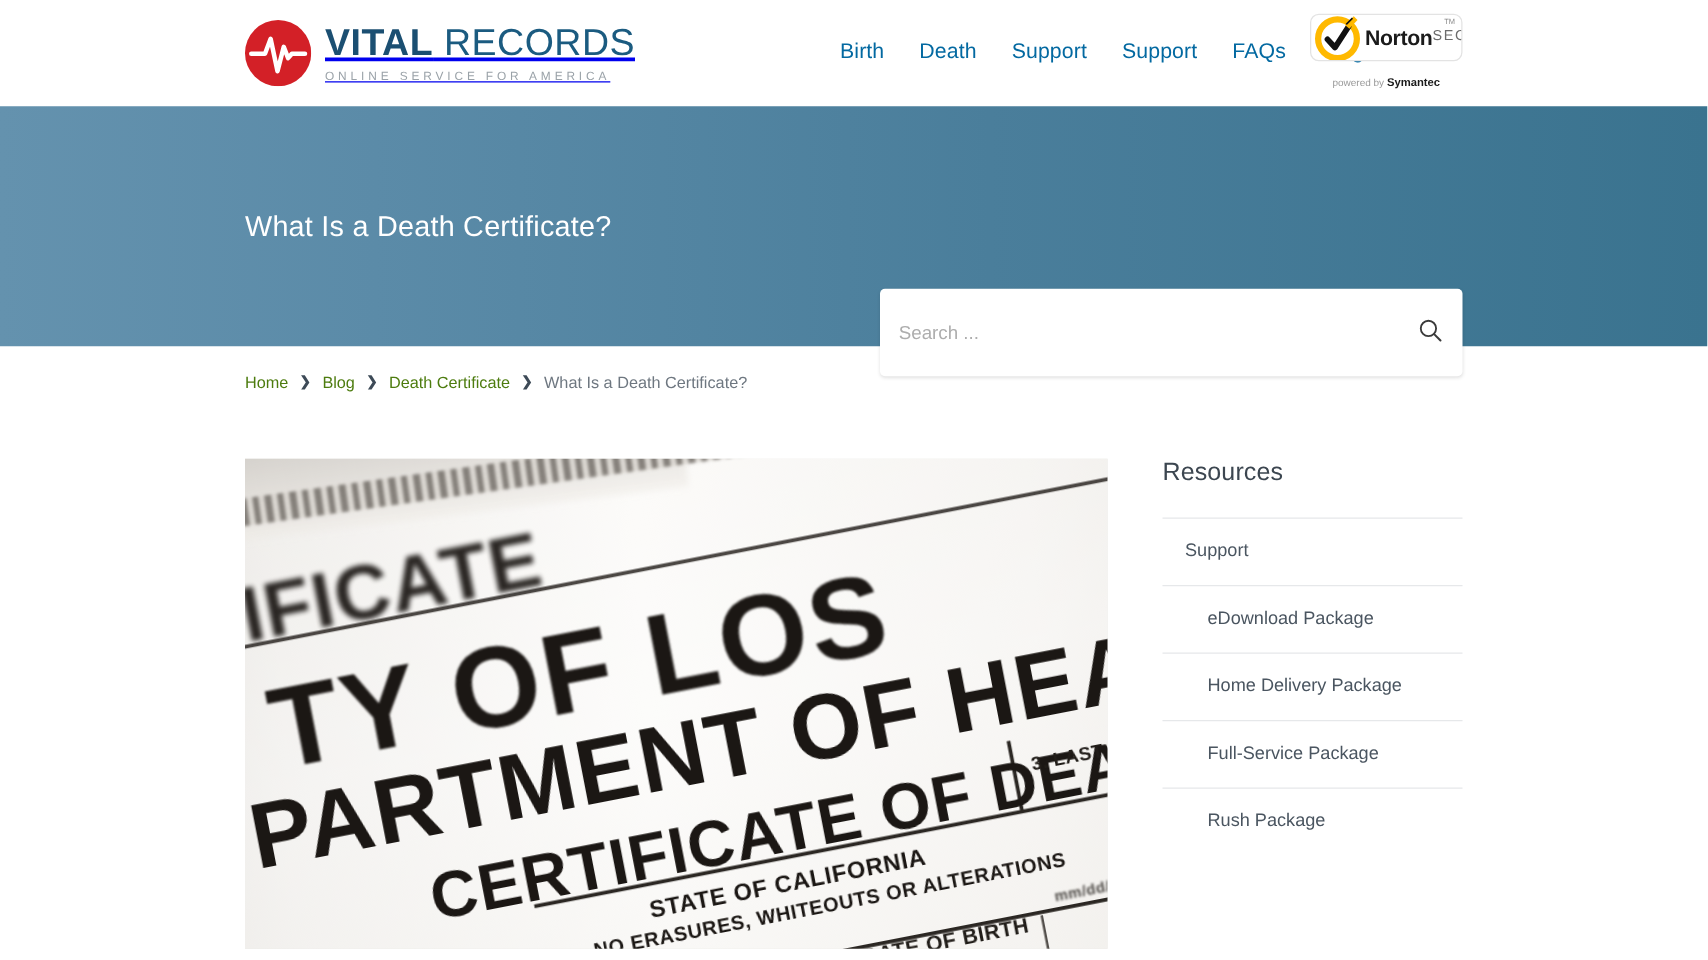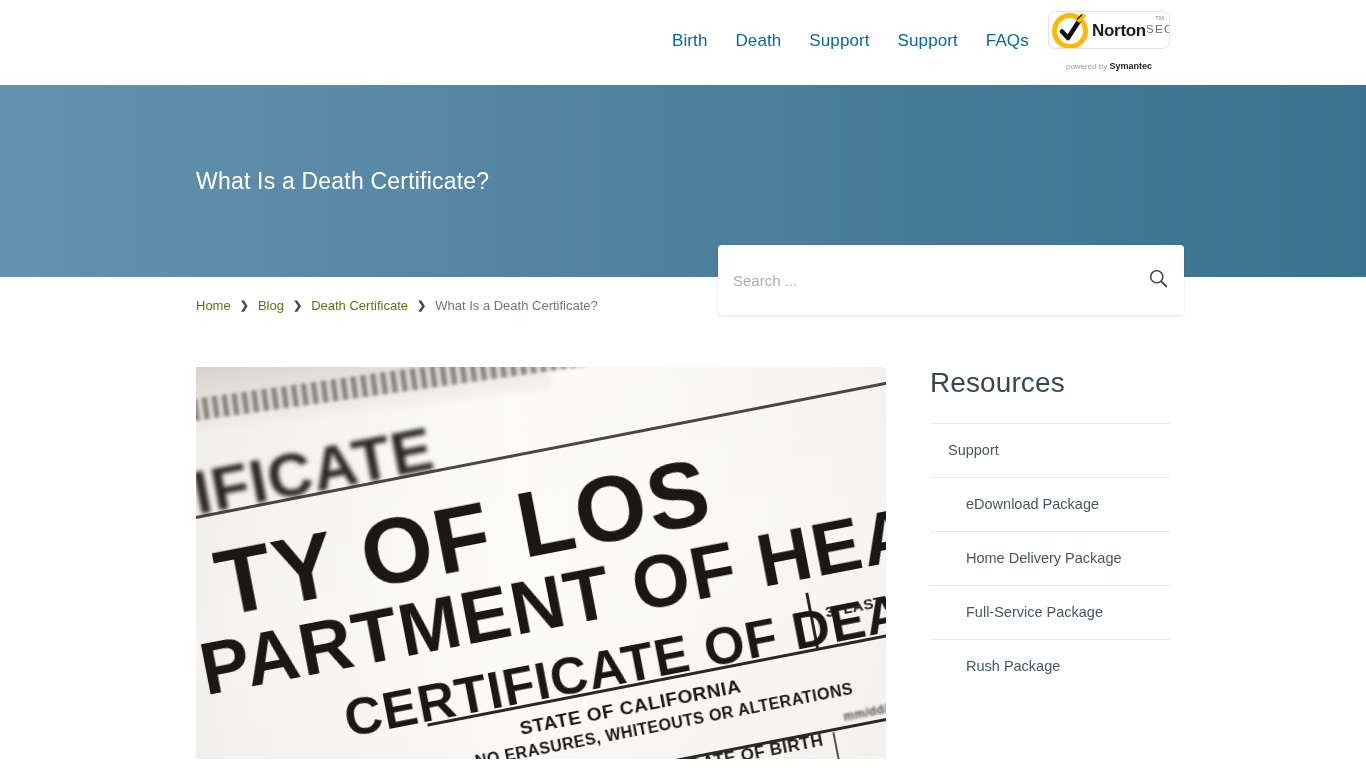--- a/index.html
+++ b/index.html
@@ -63,26 +63,25 @@
     height:192px;
     background:linear-gradient(90deg,#6492ae 0%,#5b8ba8 22%,#4a7e9b 58%,#3a738f 100%);
     display:flex; align-items:center;
     padding:0 196px; position:relative;
   }
   .hero-title {
     color:#ffffff; font-size:23px; font-weight:normal;
     letter-spacing:.2px; white-space:nowrap;
   }
   .search-wrap {
-    position:absolute; left:704px; top:160px;
+    position:absolute; left:704px; top:146px;
     width:466px; height:70px;
     background:#ffffff; border-radius:4px;
     display:flex; align-items:center;
     box-shadow:0 1px 3px rgba(0,0,0,.12);
-    margin-left:14px;
   }
   .search-input {
     flex:1; border:0; outline:0; background:transparent;
     font-family:"Liberation Sans", sans-serif;
     font-size:15px; color:#555; padding:0 20px 0 15px;
   }
   .search-input::placeholder { color:#adadad; }
   .search-btn {
     width:52px; height:70px; border:0; background:transparent;
     cursor:pointer; display:flex; align-items:center; justify-content:center;
@@ -147,36 +146,48 @@
   }
   .cdark {
     position:absolute; left:-40px; top:40px; width:560px; height:110px;
     background:linear-gradient(180deg,#a49e96,#efece7);
     transform:rotate(4deg); filter:blur(2.5px); opacity:.55;
   }
 
   
   .sidebar { width:240px; flex:0 0 240px; }
   .sidebar-title {
-    font-size:28px; color:#3c4650; font-weight:normal;
+    font-size:20px; color:#3c4650; font-weight:normal;
     padding-bottom:24px; letter-spacing:.1px;
   }
   .res-item {
     display:block; text-decoration:none;
     border-top:1px solid #e6e8ea;
     font-size:14.5px; color:#4a5560;
     padding:14px 0 14px 18px; line-height:1.72;
   }
   .res-item.sub { padding-left:36px; }
 </style>
 </head>
 <body>
 
 <header class="site-header">
 
+  <a class="brand" href="#">
+    <span class="brand-mark">
+      <svg viewBox="0 0 53 53" width="53" height="53">
+        <circle cx="26.5" cy="26.5" r="26.5" fill="#d32027"></circle>
+        <path d="M5 27 H16 L20.5 15 L26 41 L31 21.5 L34.5 30.5 L37.5 27 H48" fill="none" stroke="#ffffff" stroke-width="3.6" stroke-linejoin="round" stroke-linecap="round"></path>
+      </svg>
+    </span>
+    <span class="brand-text">
+      <span class="brand-name"><span class="b1">VITAL</span><span class="b2"> RECORDS</span></span>
+      <span class="brand-tagline">ONLINE SERVICE FOR AMERICA</span>
+    </span>
+  </a>
 
   <nav class="main-nav">
     <a class="nav-link" href="#">Birth</a>
     <a class="nav-link" href="#">Death</a>
     <a class="nav-link" href="#">Support</a>
     <a class="nav-link" href="#">Support</a>
     <a class="nav-link" href="#">FAQs</a>
     <a class="nav-link" href="#">Blog</a>
   </nav>
 

